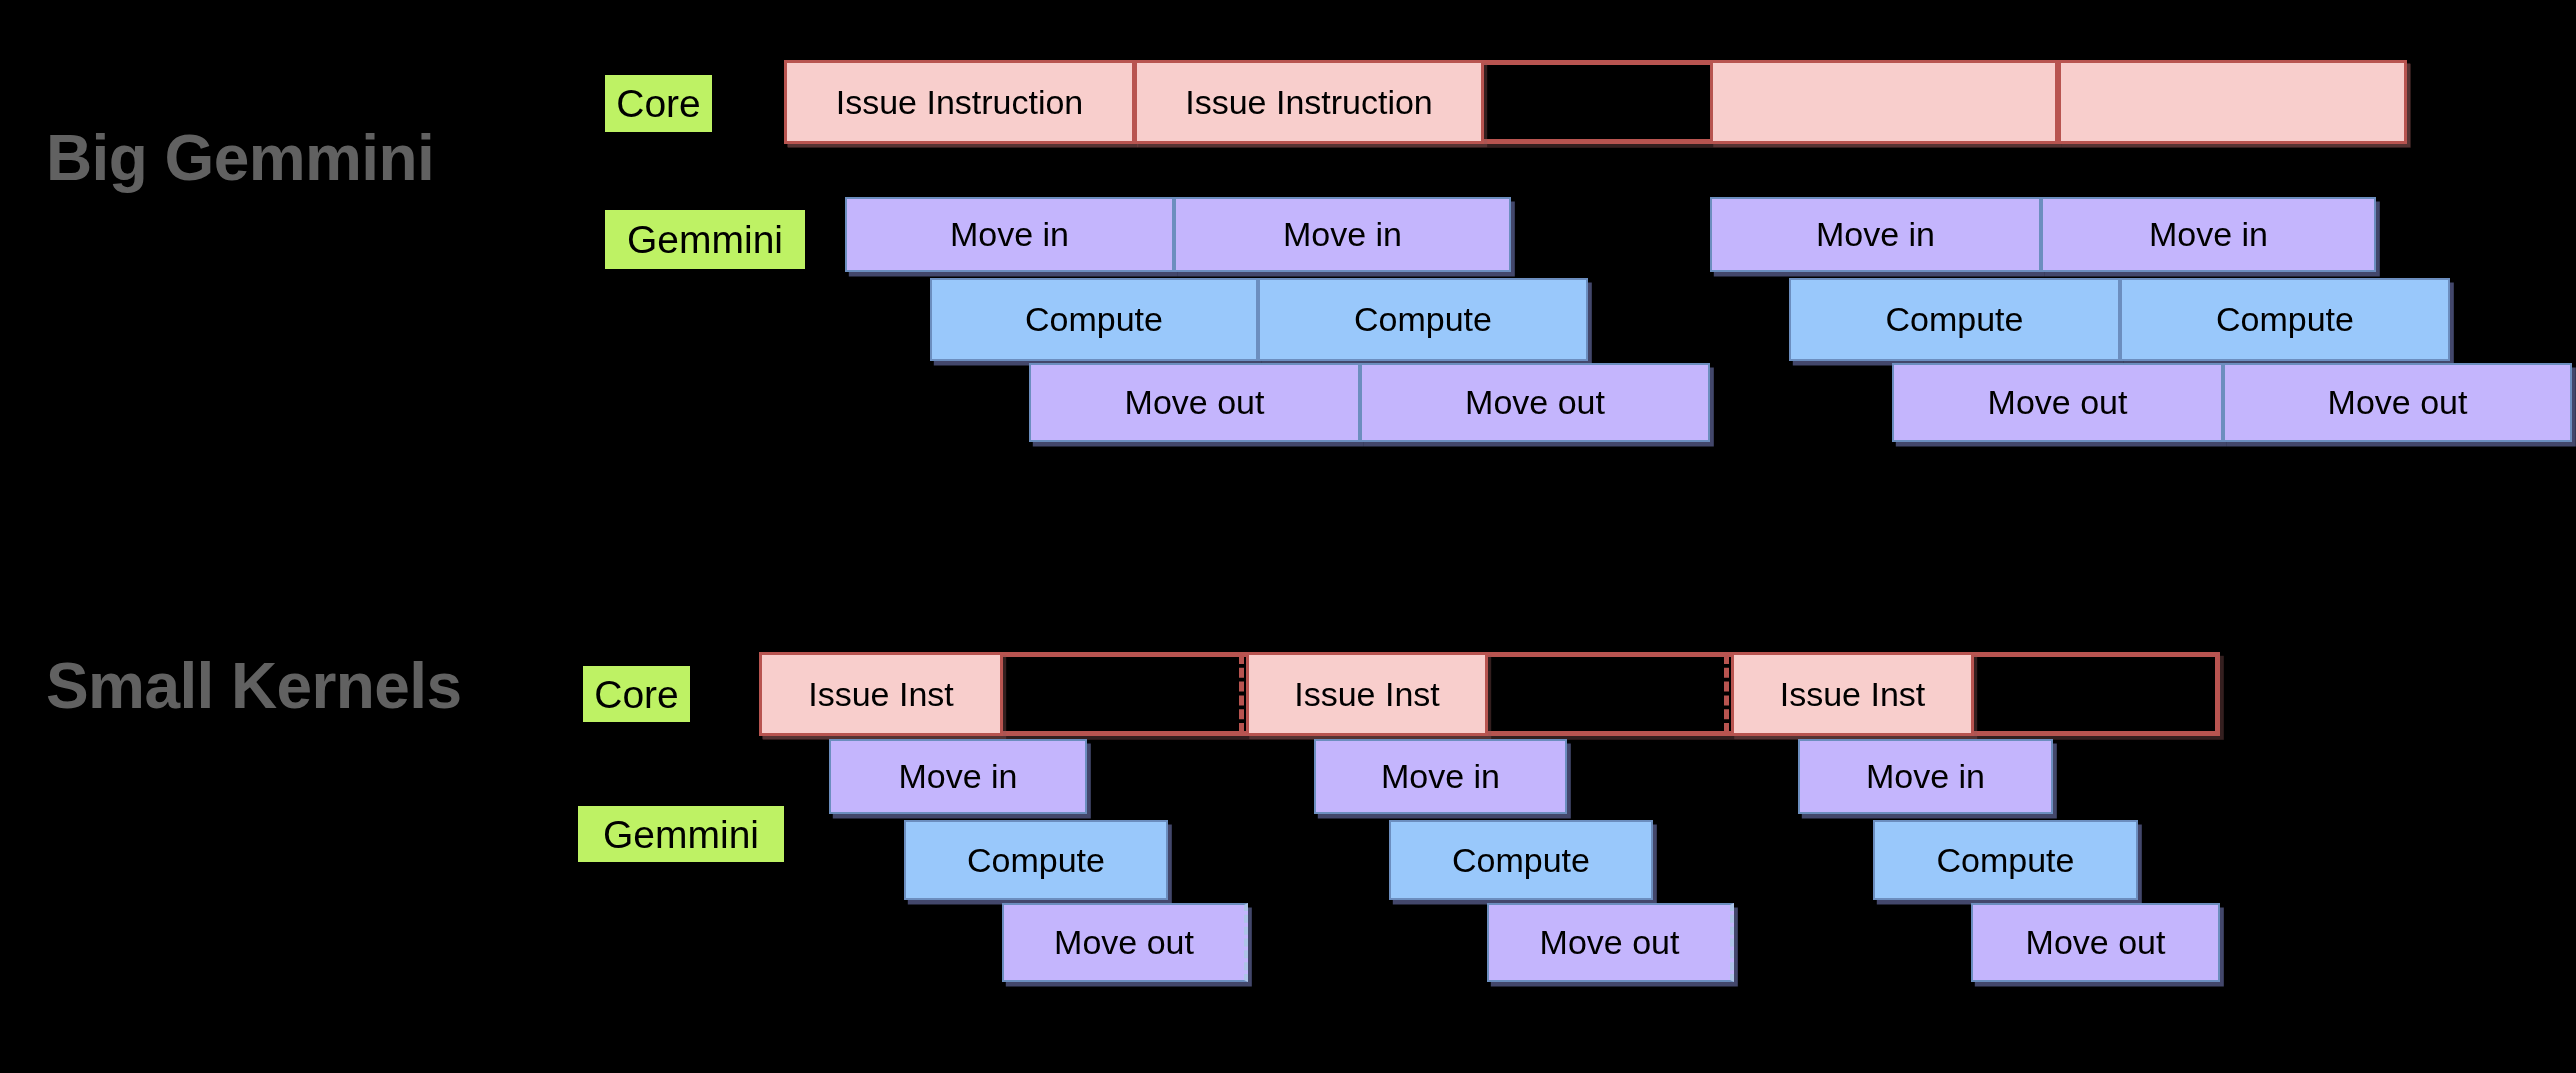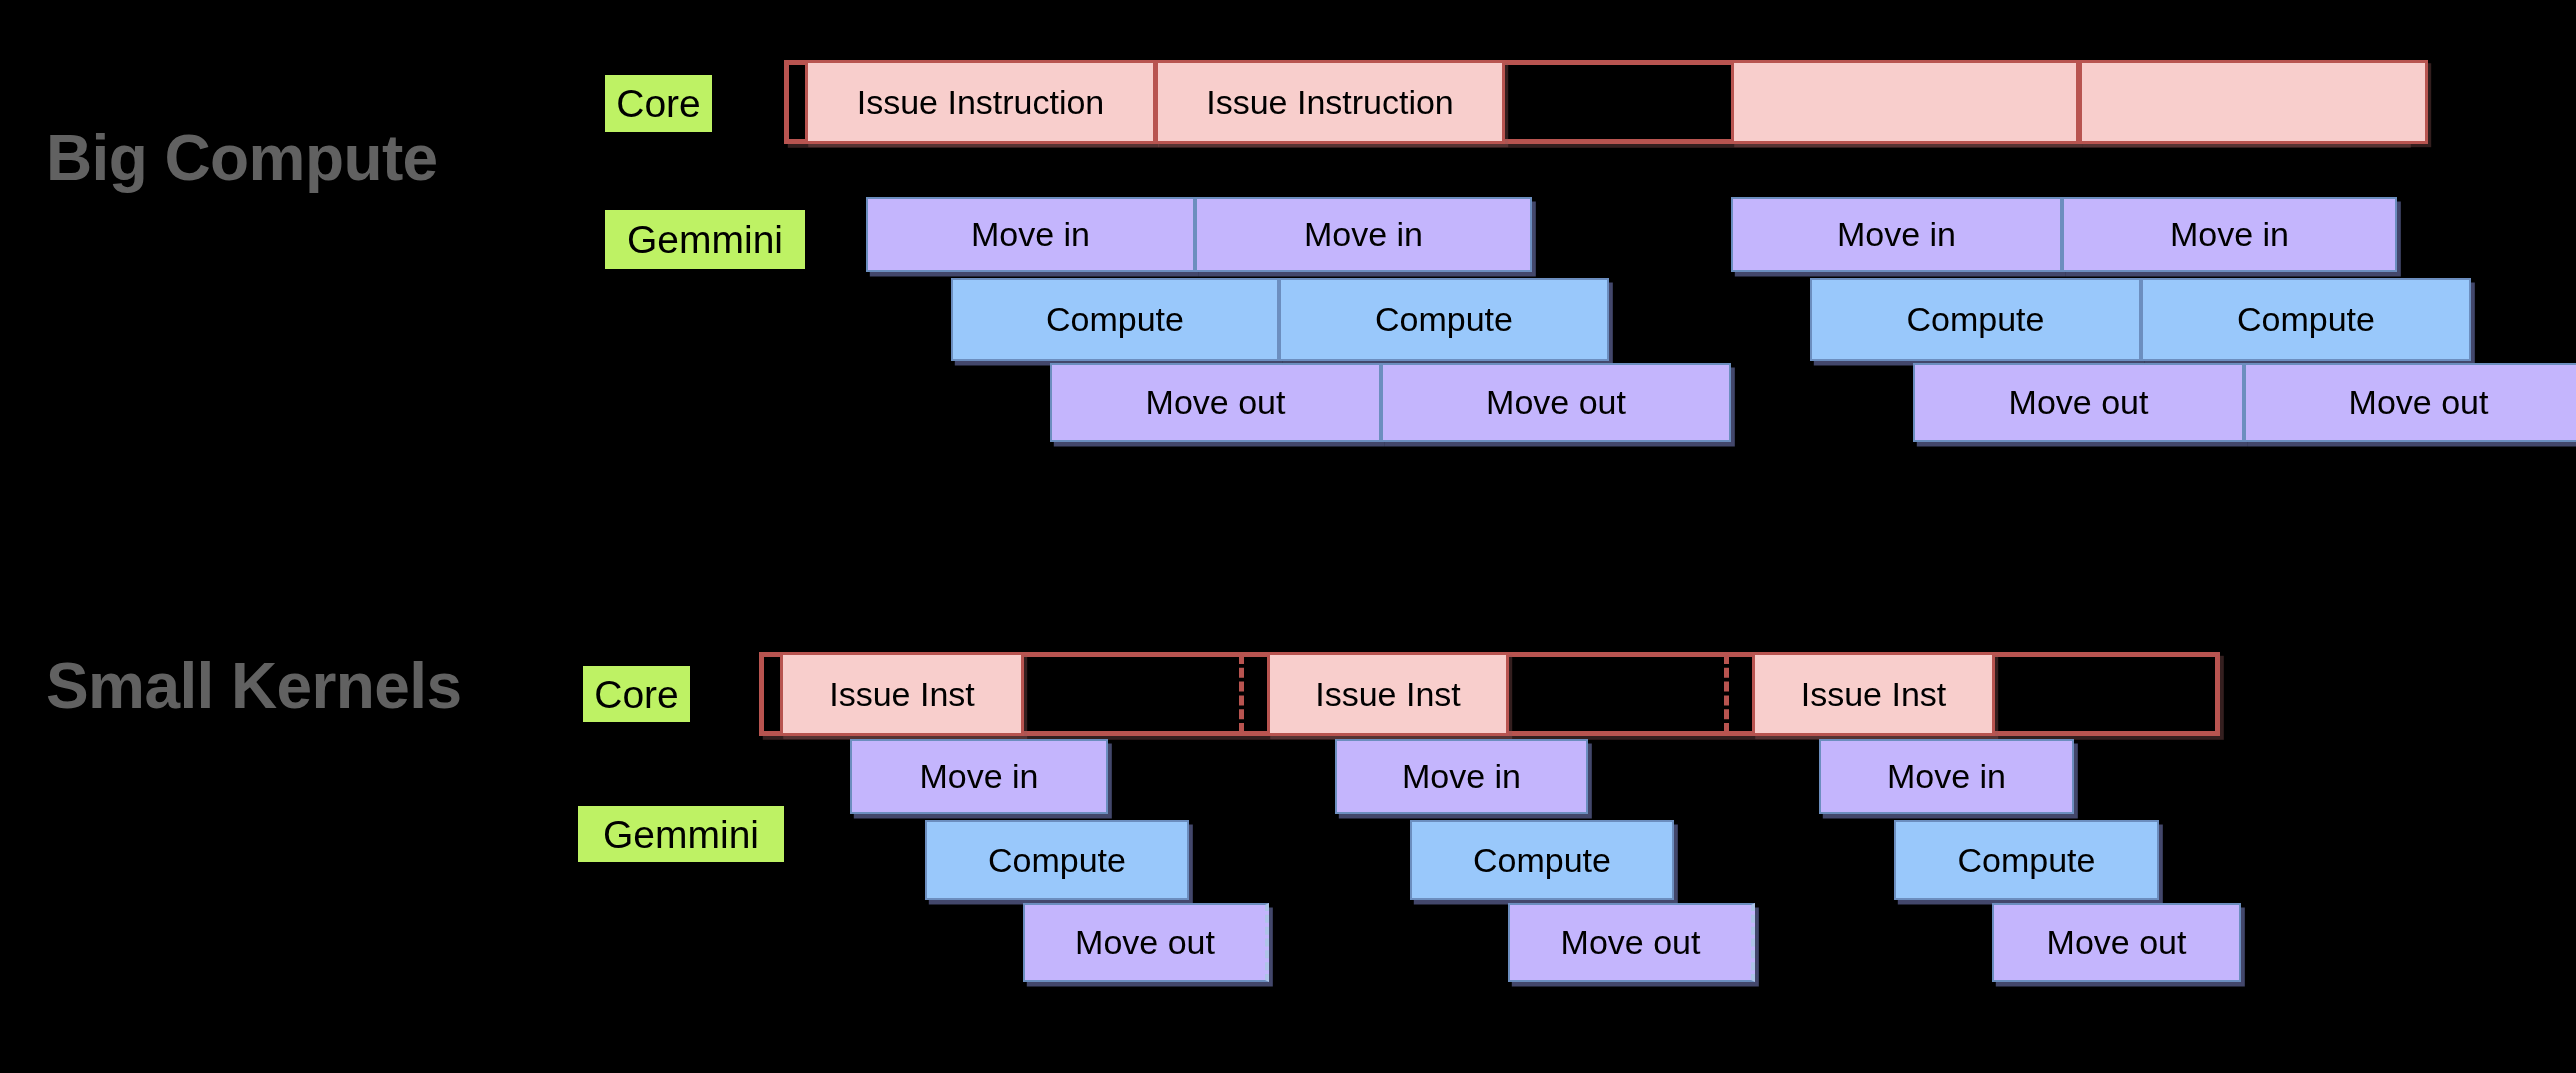--- a/index.html
+++ b/index.html
@@ -11,21 +11,21 @@
   .section-title{
     color:#616161;font-weight:bold;font-size:64px;line-height:1.0;
     letter-spacing:-0.6px;white-space:nowrap;
   }
   .row-label{
     background:#bef264;color:#000000;font-size:39px;line-height:1.0;
     display:flex;align-items:center;justify-content:center;white-space:nowrap;
   }
   .block{
     display:flex;align-items:center;justify-content:center;
-    font-size:34px;color:#000000;white-space:nowrap;z-index:3;margin-left:21px;
+    font-size:34px;color:#000000;white-space:nowrap;z-index:3;
   }
   .core-bar{
     border:5.7px solid #b85450;background:transparent;z-index:1;
     box-shadow:3.8px 3.8px 0 rgba(150,90,90,0.35);
   }
   .issue{
     background:#f8cecc;border:3.2px solid #b85450;z-index:2;
     box-shadow:3.2px 3.2px 0 rgba(150,90,90,0.35);
   }
   .lightblue{
@@ -41,21 +41,21 @@
   }
   .dash-divider{
     width:0;border-left:5.1px dashed #b85450;z-index:4;background:transparent;
   }
 </style>
 </head>
 <body>
 
 <div id="stage">
 
-  <div class="abs section-title" style="left:46px;top:126px;">Big Compute</div>
+  <div class="abs section-title" style="left:46px;top:126px;">Big Gemmini</div>
 
   <div class="abs row-label" style="left:605px;top:75px;width:107px;height:57px;">Core</div>
 
   <div class="abs core-bar" style="left:784px;top:60px;width:1623px;height:84px;"></div>
 
   <div class="abs block issue" style="left:784px;top:60px;width:351px;height:84px;">Issue Instruction</div>
   <div class="abs block issue" style="left:1134px;top:60px;width:350px;height:84px;">Issue Instruction</div>
   <div class="abs block issue" style="left:1710px;top:60px;width:348px;height:84px;"></div>
   <div class="abs block issue" style="left:2058px;top:60px;width:349px;height:84px;"></div>
 

